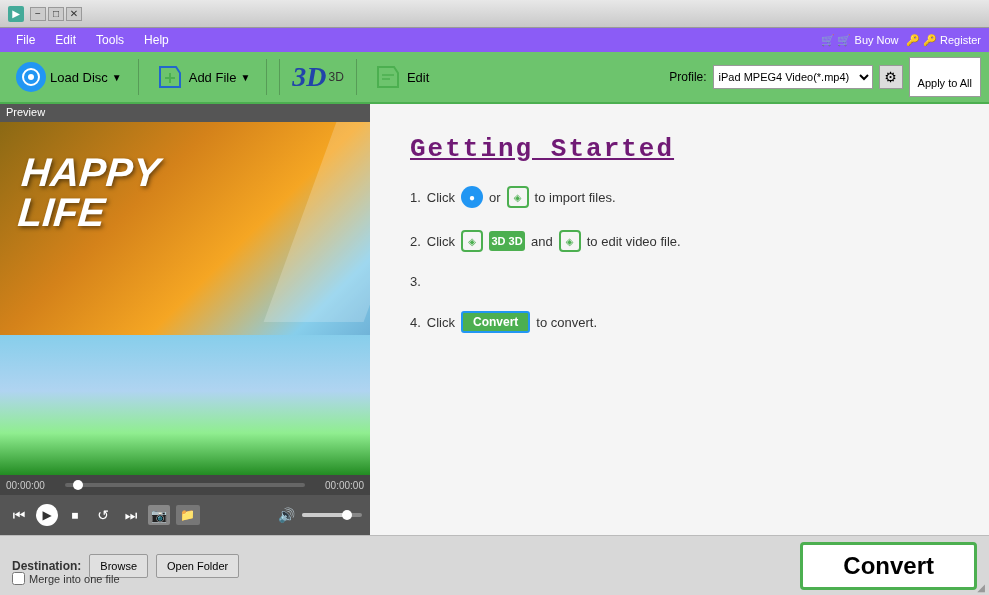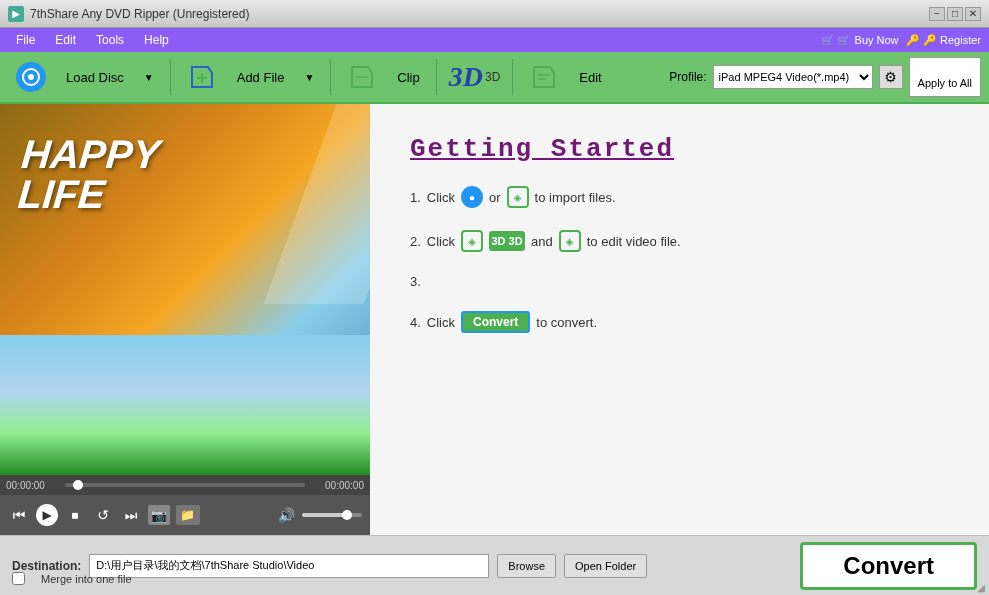--- a/index.html
+++ b/index.html
@@ -80,21 +80,21 @@
     #toolbar {
       background: #6DC46D;
       height: 52px;
       display: flex;
       align-items: center;
       padding: 0 8px;
       gap: 4px;
       border-bottom: 2px solid #4CAF50;
     }
     .toolbar-btn {
-      display: flex; align-items: center; gap: 20px;
+      display: flex; align-items: center; gap: 4px;
       background: transparent;
       border: none;
       cursor: pointer;
       color: #000;
       font-size: 13px;
       padding: 4px 8px;
       border-radius: 4px;
     }
     .toolbar-btn .btn-icon {
       width: 30px; height: 30px;
@@ -356,21 +356,21 @@
     .browse-btn, .open-folder-btn {
       background: #e0e0e0;
       border: 1px solid #999;
       height: 24px;
       padding: 0 10px;
       font-size: 11px;
       cursor: pointer;
       border-radius: 2px;
     }
     .merge-check {
-      display: flex; align-items: center; gap: 16px;
+      display: flex; align-items: center; gap: 4px;
       font-size: 11px; color: #333;
       position: absolute;
       bottom: 10px;
       left: 12px;
     }
     .convert-big-btn {
       margin-left: auto;
       background: white;
       border: 3px solid #4CAF50;
       color: #000;
@@ -389,21 +389,20 @@
       position: absolute;
       bottom: 2px; right: 4px;
       font-size: 10px; color: #999;
     }
   </style>
 </head>
 <body>
 
 <div id="title-bar">
   <div class="app-icon">▶</div>
-  <span class="title-text">7thShare Any DVD Ripper (Unregistered)</span>
   <div class="win-controls">
     <div class="win-btn">−</div>
     <div class="win-btn">□</div>
     <div class="win-btn">✕</div>
   </div>
 </div>
 
 <div id="menu-bar">
   <div class="menu-item">File</div>
   <div class="menu-item">Edit</div>
@@ -437,29 +436,20 @@
         <line x1="14" y1="10" x2="14" y2="20" stroke="#4CAF50" stroke-width="2"></line>
         <line x1="9" y1="15" x2="19" y2="15" stroke="#4CAF50" stroke-width="2"></line>
       </svg>
     </div>
     <span>Add File</span>
     <span style="font-size:10px;">▼</span>
   </button>
 
   <div class="separator"></div>
 
-  <button class="toolbar-btn">
-    <div class="btn-icon">
-      <svg width="28" height="28" viewBox="0 0 28 28">
-        <polygon points="4,4 20,4 24,10 24,24 4,24" fill="none" stroke="#4CAF50" stroke-width="2"></polygon>
-        <line x1="8" y1="14" x2="20" y2="14" stroke="#4CAF50" stroke-width="1.5"></line>
-      </svg>
-    </div>
-    <span>Clip</span>
-  </button>
 
   <div class="separator"></div>
 
   <button class="toolbar-btn three-d-btn">
     <span style="font-size:28px; font-weight:900; font-style:italic; color:#2244AA; font-family:'Times New Roman',serif;">3D</span>
     <span class="three-d-label">3D</span>
   </button>
 
   <div class="separator"></div>
 
@@ -480,20 +470,21 @@
       <option>iPad MPEG4 Video(*.mp4)</option>
     </select>
     <button class="settings-btn">⚙</button>
     <button class="apply-all-btn">Apply to All</button>
   </div>
 </div>
 
 <div id="main">
 
   <div id="preview-panel">
+    <div id="preview-label">Preview</div>
     <div id="preview-image">
       <div class="preview-overlay-text">
         <div class="preview-happy">HAPPY</div>
         <div class="preview-life">LIFE</div>
       </div>
       <div class="preview-diagonal"></div>
       <div class="preview-scene"></div>
     </div>
     <div id="time-bar">
       <span class="time-text">00:00:00</span>
@@ -549,21 +540,20 @@
       <span class="step-num">4.</span>
       <span>Click</span>
       <button class="convert-inline">Convert</button>
       <span>to convert.</span>
     </div>
   </div>
 </div>
 
 <div id="bottom-bar" style="position:relative;">
   <span class="dest-label">Destination:</span>
-  <input type="text" class="dest-input" value="D:\用户目录\我的文档\7thShare Studio\Video" style="">
   <button class="browse-btn">Browse</button>
   <button class="open-folder-btn">Open Folder</button>
 
   <div class="merge-check">
     <input type="checkbox" style="">
     <span>Merge into one file</span>
   </div>
 
   <button class="convert-big-btn">Convert</button>
 </div>

